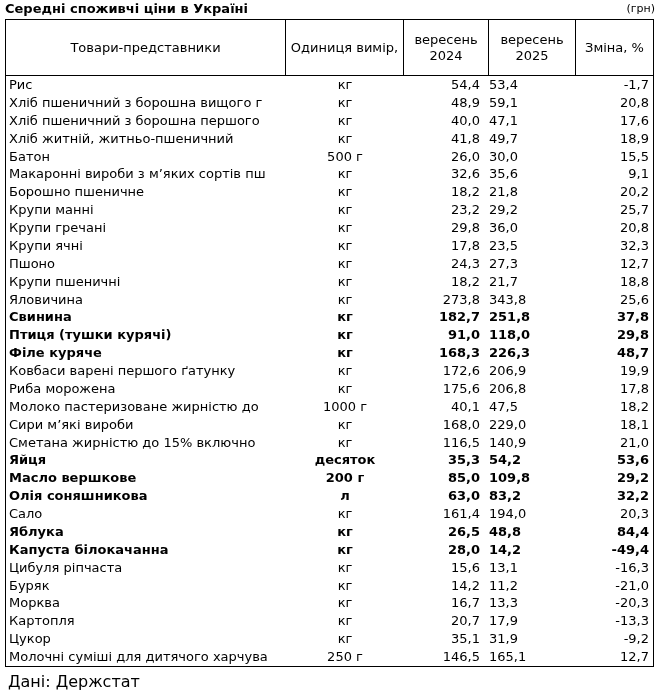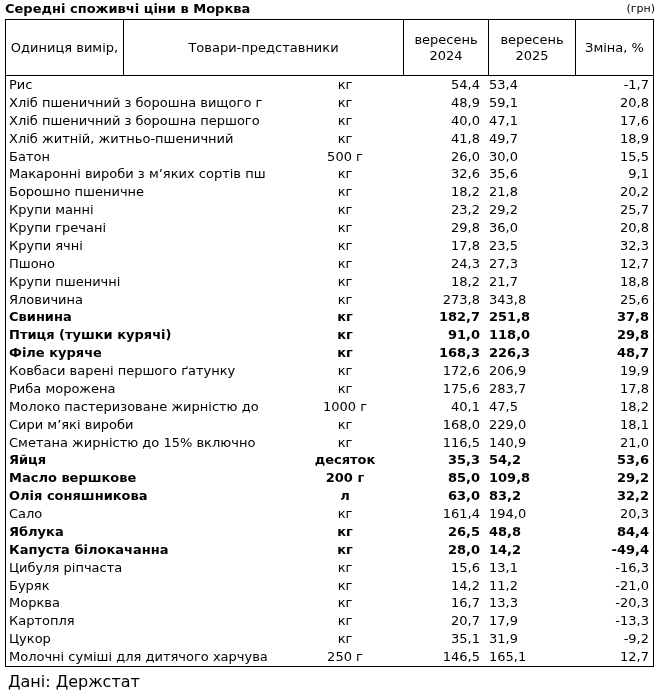--- a/index.html
+++ b/index.html
@@ -38,28 +38,28 @@
   .td.c-chg  { text-align:right; padding-right:4px; }
 
   .footer { position:absolute; left:8px; top:672px; font-size:16px; }
 </style>
 </head>
 <body>
 
 <div class="page">
 
   <div class="title-row">
-    <div class="title">Середні споживчі ціни в Морква</div>
+    <div class="title">Середні споживчі ціни в Україні</div>
     <div class="currency">(грн)</div>
   </div>
 
   <div class="table">
     <div class="thead">
+      <div class="th c-name">Товари-представники</div>
       <div class="th c-unit">Одиниця вимір,</div>
-      <div class="th c-name">Товари-представники</div>
       <div class="th c-2024">вересень 2024</div>
       <div class="th c-2025">вересень 2025</div>
       <div class="th c-chg">Зміна, %</div>
     </div>
     <div class="tbody" id="tbody">
         <div class="tr">
           <div class="td c-name">Рис</div>
           <div class="td c-unit">кг</div>
           <div class="td c-2024">54,4</div>
           <div class="td c-2025">53,4</div>
@@ -174,21 +174,21 @@
           <div class="td c-name">Ковбаси варені першого ґатунку</div>
           <div class="td c-unit">кг</div>
           <div class="td c-2024">172,6</div>
           <div class="td c-2025">206,9</div>
           <div class="td c-chg">19,9</div>
         </div>
         <div class="tr">
           <div class="td c-name">Риба морожена</div>
           <div class="td c-unit">кг</div>
           <div class="td c-2024">175,6</div>
-          <div class="td c-2025">283,7</div>
+          <div class="td c-2025">206,8</div>
           <div class="td c-chg">17,8</div>
         </div>
         <div class="tr">
           <div class="td c-name">Молоко пастеризоване жирністю до</div>
           <div class="td c-unit">1000 г</div>
           <div class="td c-2024">40,1</div>
           <div class="td c-2025">47,5</div>
           <div class="td c-chg">18,2</div>
         </div>
         <div class="tr">

